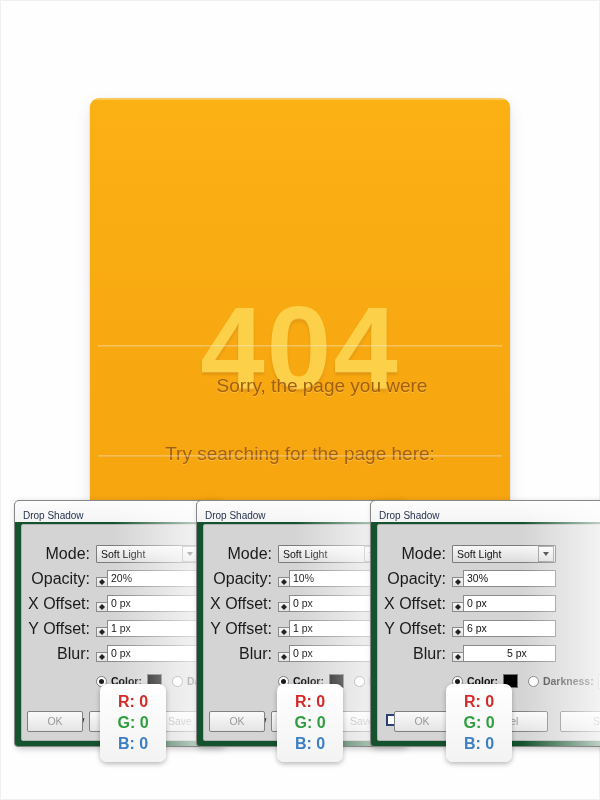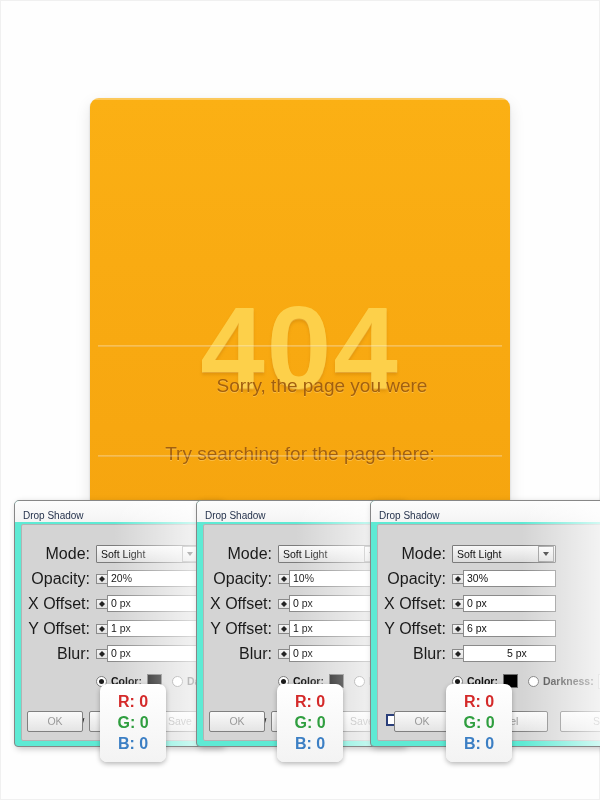--- a/index.html
+++ b/index.html
@@ -112,21 +112,21 @@
     font-size: 19px;
     color: #a2600f;
     text-shadow: 0 1px 0 rgba(255,222,150,0.40);
   }
 
   
   .dialog {
     position: absolute;
     top: 500px;
     height: 245px;
-    background: #5eead4;
+    background: #14532d;
     border: 1px solid #878787;
     border-radius: 5px 5px 4px 4px;
     box-shadow: 2px 2px 6px rgba(0,0,0,0.22);
     font-family: "Liberation Sans", sans-serif;
     overflow: hidden;
   }
   #dialog-1 { left: 14px;  width: 207px; z-index: 10; }
   #dialog-2 { left: 196px; width: 207px; z-index: 11; }
   #dialog-3 { left: 370px; width: 252px; z-index: 12; }
 
@@ -212,21 +212,21 @@
     border-left: 3.5px solid transparent;
     border-right: 3.5px solid transparent;
     border-top: 4px solid #2c2c2c;
   }
 
   
   .spin-wrap {
     position: absolute;
     left: 74px;
     display: flex;
-    align-items: center;
+    align-items: flex-end;
     height: 17px;
   }
   .spinner {
     width: 11px;
     background: linear-gradient(180deg,#f5f5f5,#e2e2e2);
     border: 1px solid #8a8a8a;
     border-right: none;
     box-sizing: border-box;
     display: flex;
     flex-direction: column;

